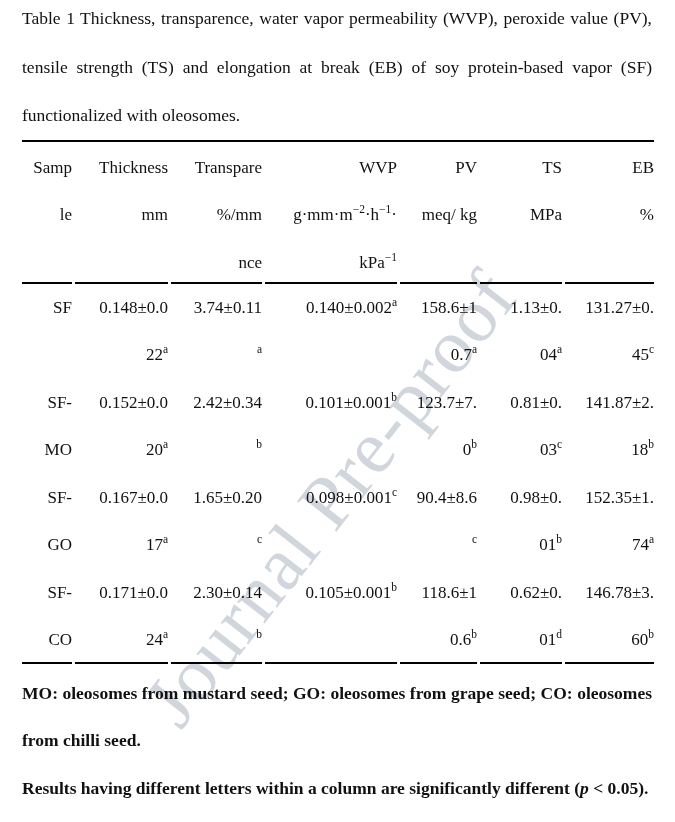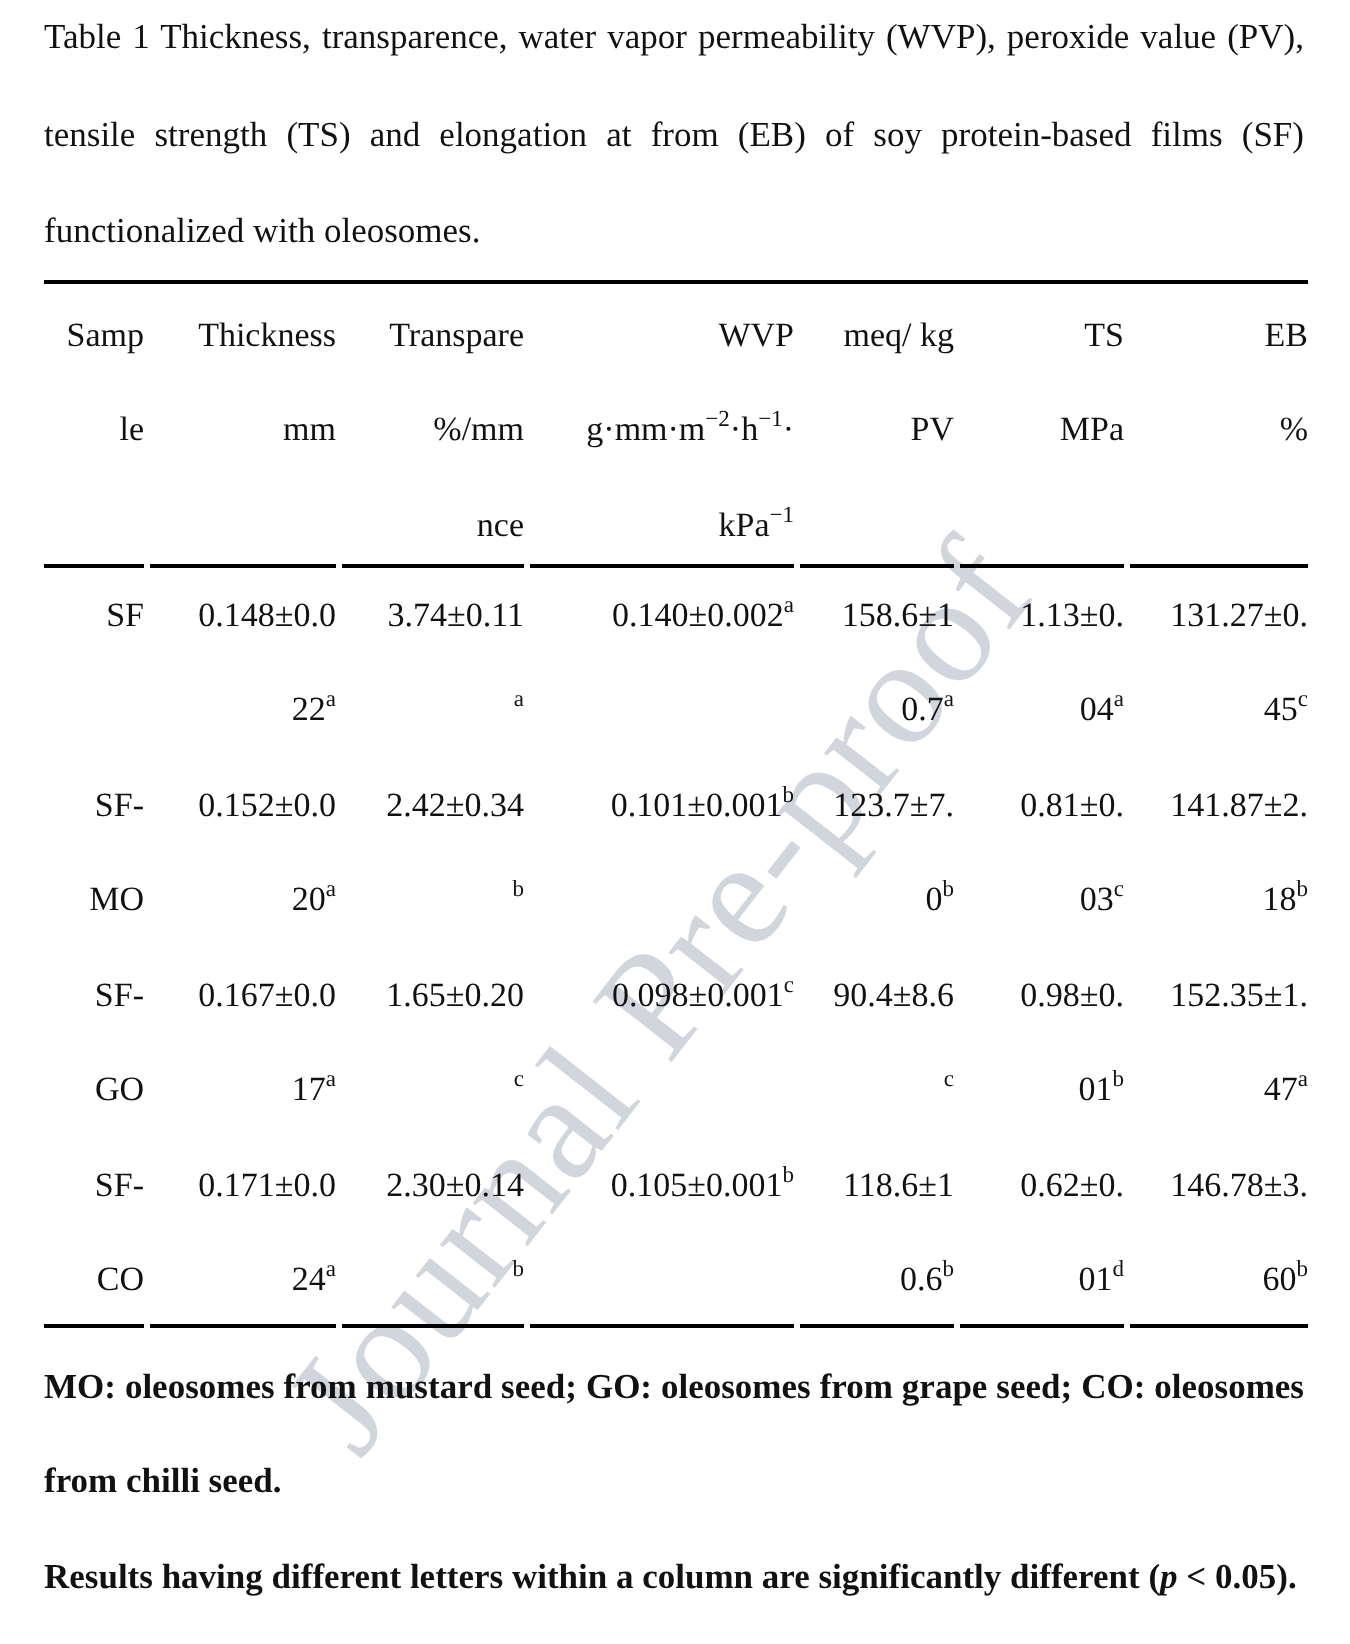--- a/index.html
+++ b/index.html
@@ -80,21 +80,21 @@
 </style>
 </head>
 <body>
 
 <div class="watermark">Journal Pre-proof</div>
 
 <div class="content">
 
   <div class="caption">
     <div class="cap-line stretch">Table 1 Thickness, transparence, water vapor permeability (WVP), peroxide value (PV),</div>
-    <div class="cap-line stretch">tensile strength (TS) and elongation at from (EB) of soy protein-based films (SF)</div>
+    <div class="cap-line stretch">tensile strength (TS) and elongation at break (EB) of soy protein-based vapor (SF)</div>
     <div class="cap-line">functionalized with oleosomes.</div>
   </div>
 
   <div class="ptable">
     <div class="trow thead">
         <div class="cell">
           <div class="tline"><span>Samp</span></div>
           <div class="tline"><span>le</span></div>
         </div>
         <div class="cell">
@@ -105,22 +105,22 @@
           <div class="tline"><span>Transpare</span></div>
           <div class="tline"><span>%/mm</span></div>
           <div class="tline"><span>nce</span></div>
         </div>
         <div class="cell">
           <div class="tline"><span>WVP</span></div>
           <div class="tline"><span>g·mm·m</span><sup>−2</sup><span>·h</span><sup>−1</sup><span>·</span></div>
           <div class="tline"><span>kPa</span><sup>−1</sup></div>
         </div>
         <div class="cell">
+          <div class="tline"><span>PV</span></div>
           <div class="tline"><span>meq/ kg</span></div>
-          <div class="tline"><span>PV</span></div>
         </div>
         <div class="cell">
           <div class="tline"><span>TS</span></div>
           <div class="tline"><span>MPa</span></div>
         </div>
         <div class="cell">
           <div class="tline"><span>EB</span></div>
           <div class="tline"><span>%</span></div>
         </div>
       </div>
@@ -201,21 +201,21 @@
           <div class="cell">
             <div class="tline"><span>90.4±8.6</span></div>
             <div class="tline"><sup>c</sup></div>
           </div>
           <div class="cell">
             <div class="tline"><span>0.98±0.</span></div>
             <div class="tline"><span>01</span><sup>b</sup></div>
           </div>
           <div class="cell">
             <div class="tline"><span>152.35±1.</span></div>
-            <div class="tline"><span>47</span><sup>a</sup></div>
+            <div class="tline"><span>74</span><sup>a</sup></div>
           </div>
         </div>
         <div class="trow tbodyrow last">
           <div class="cell">
             <div class="tline"><span>SF-</span></div>
             <div class="tline"><span>CO</span></div>
           </div>
           <div class="cell">
             <div class="tline"><span>0.171±0.0</span></div>
             <div class="tline"><span>24</span><sup>a</sup></div>

